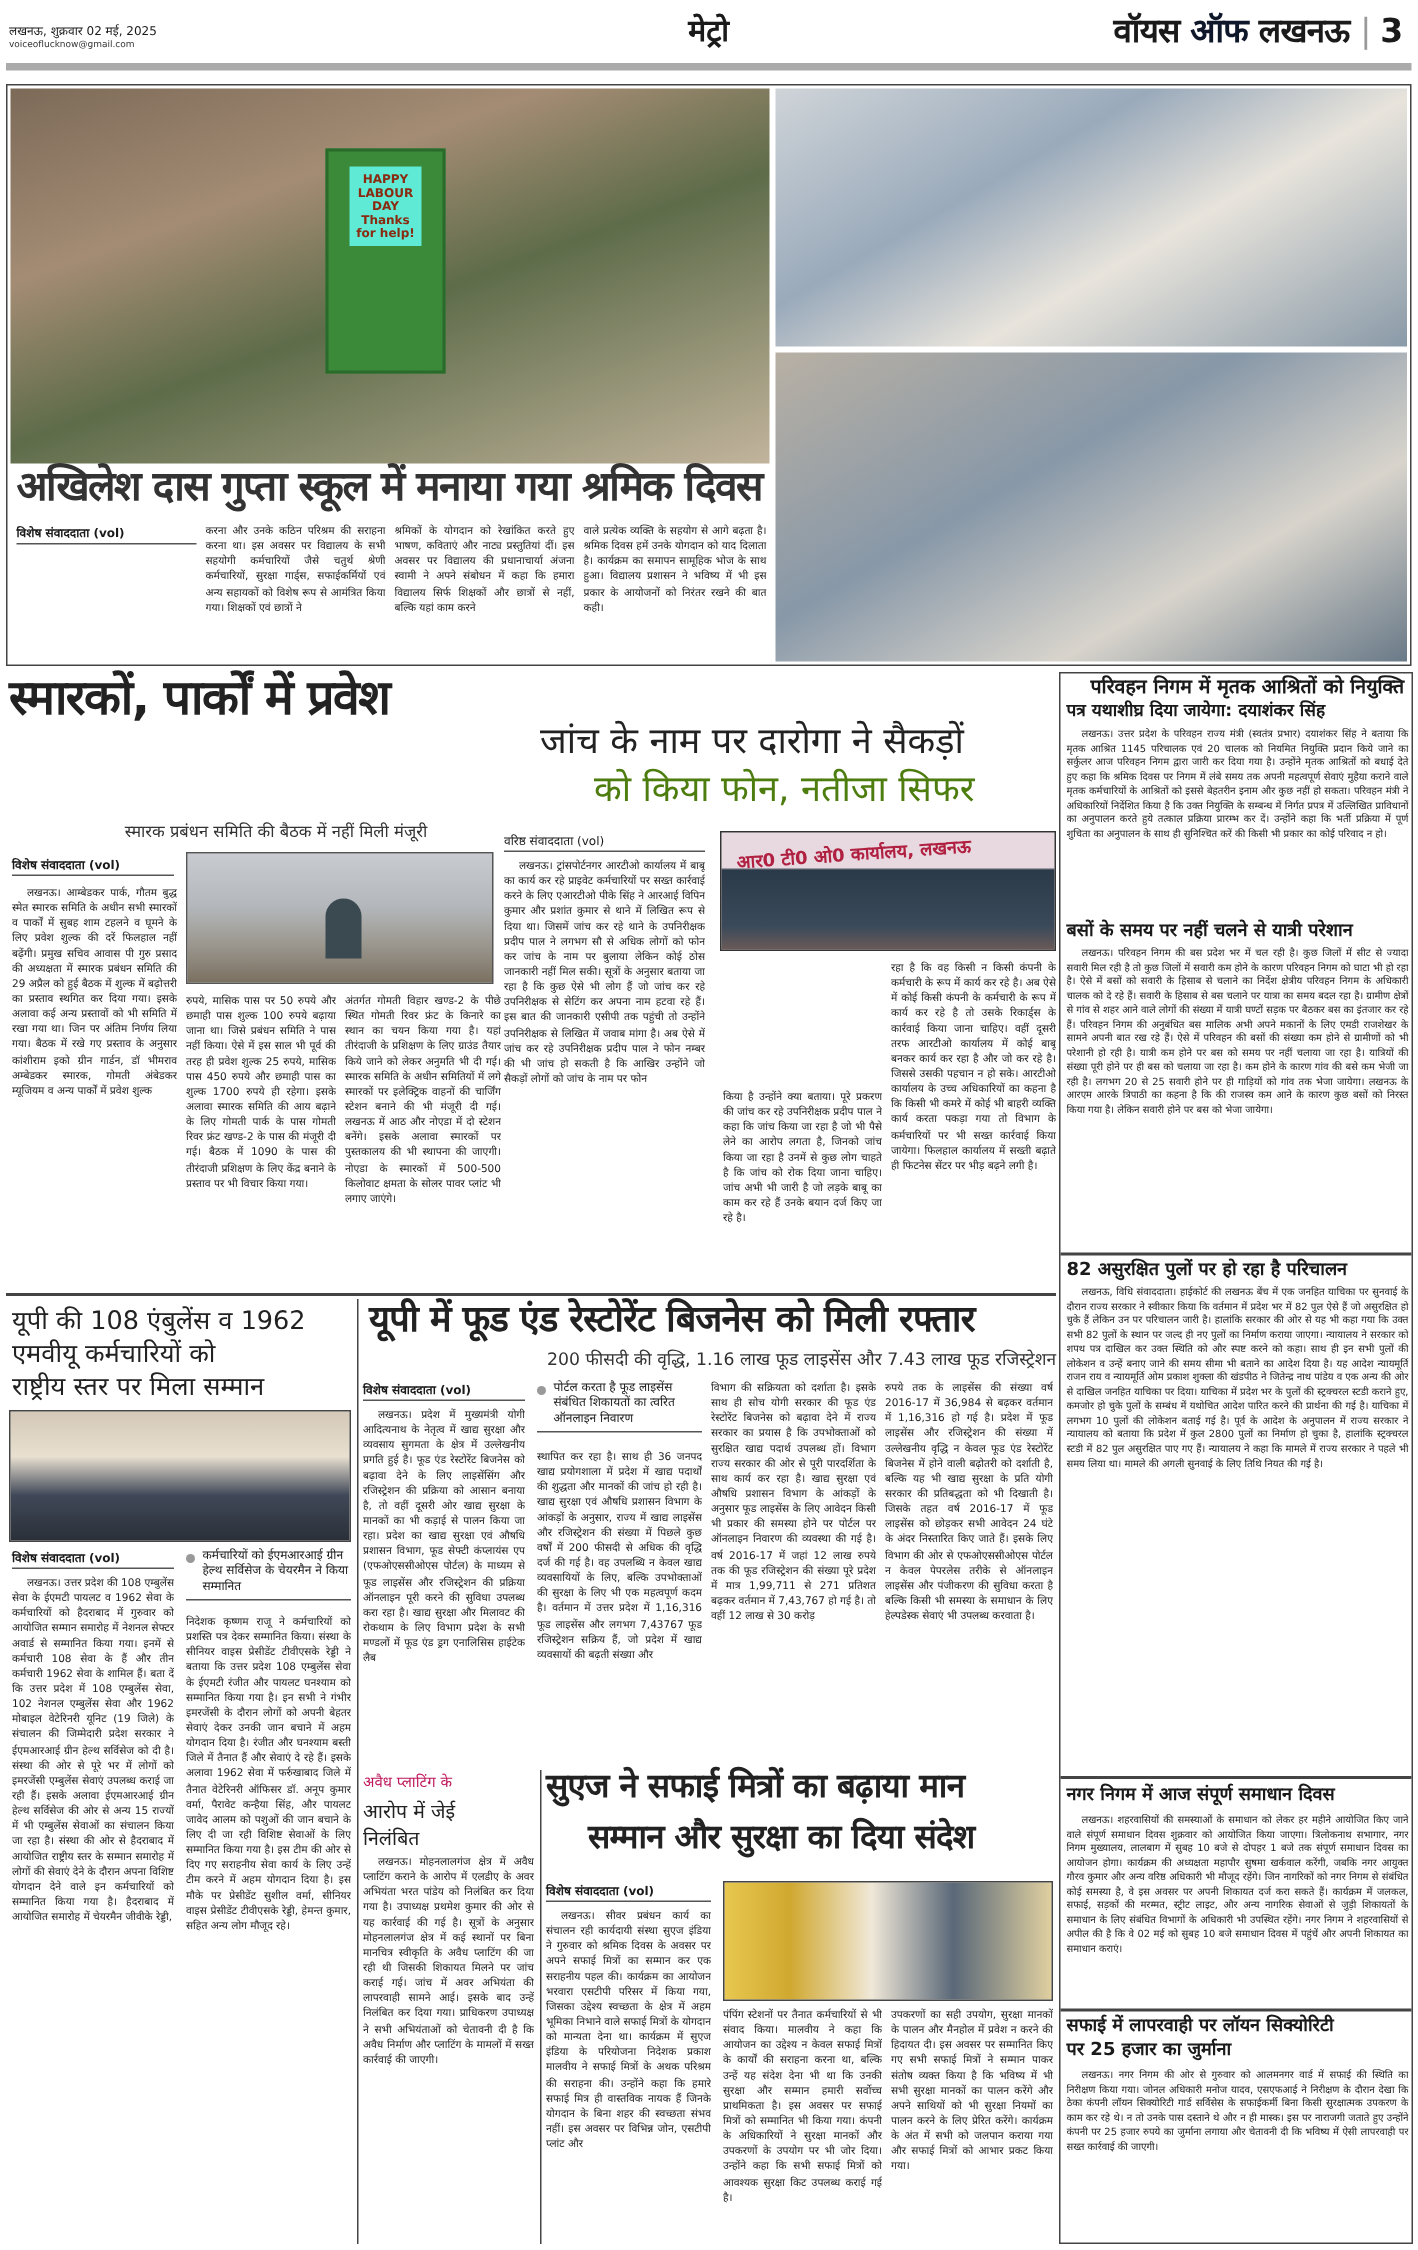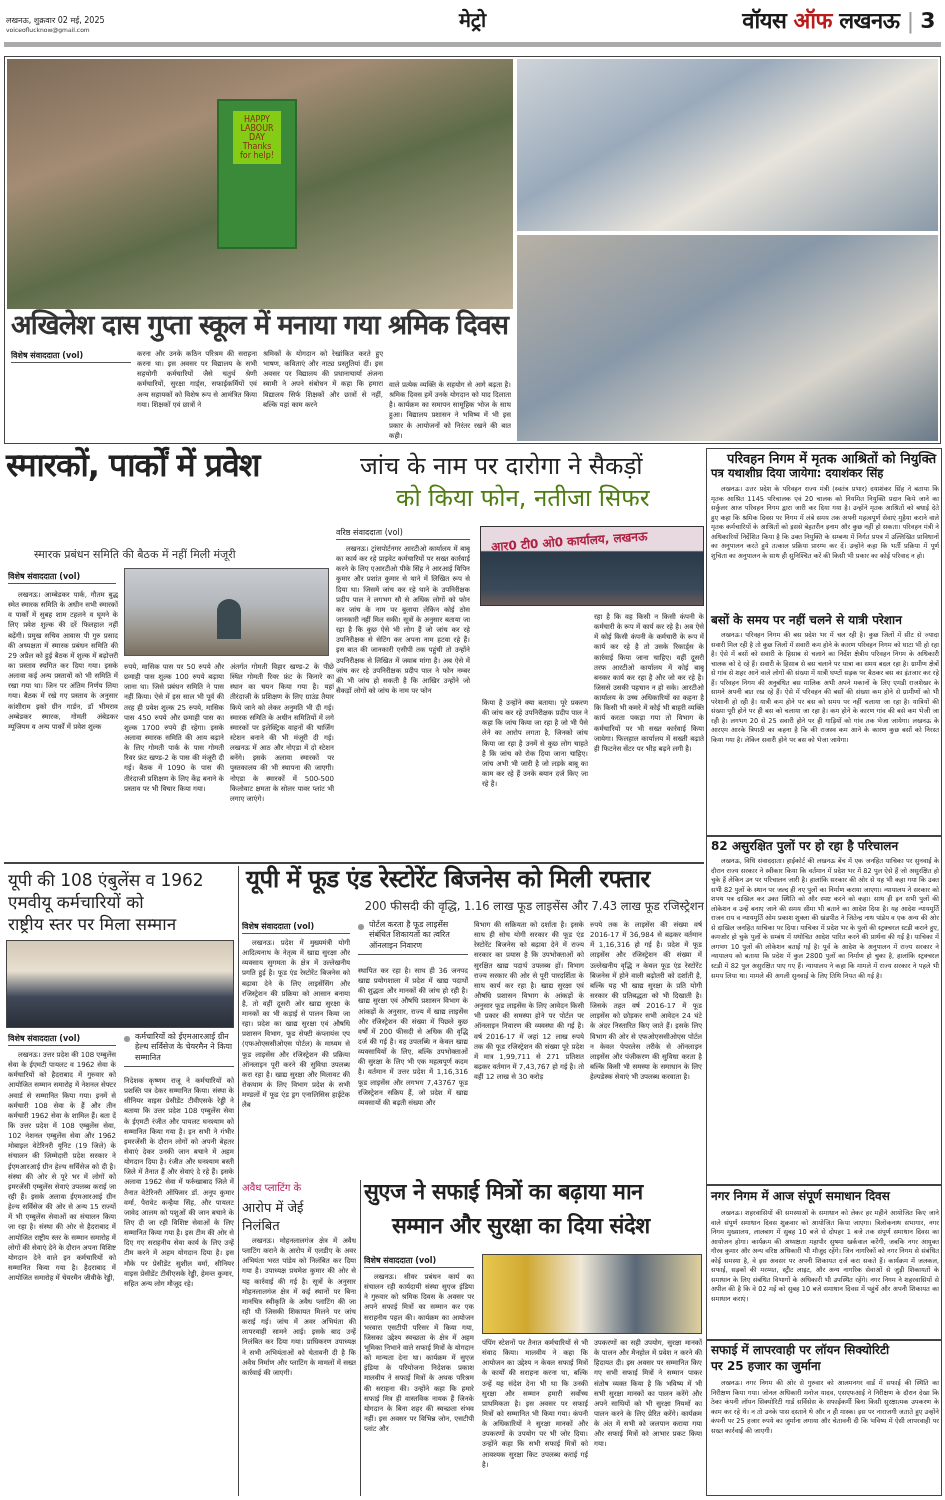--- a/index.html
+++ b/index.html
@@ -3,21 +3,21 @@
 <meta charset="utf-8">
 <style>
 *{box-sizing:border-box;margin:0;padding:0}
 body{width:945px;height:1500px;background:#fff;font-family:"DejaVu Sans",sans-serif;color:#1a1a1a;position:relative;overflow:hidden}
 .abs{position:absolute}
 .masthead{left:0;top:0;width:945px;height:46px}
 .mh-date{left:6px;top:14px;font-size:8px}
 .mh-email{left:6px;top:26px;font-size:6px;color:#333}
 .mh-sec{left:0;width:945px;top:6px;text-align:center;font-size:20px;font-weight:bold}
 .mh-brand{right:10px;top:4px;font-size:22px;font-weight:bold;letter-spacing:-0.5px}
-.mh-brand .grey{color:#b91c1c}
+.mh-brand .grey{color:#0f172a}
 .mh-bar{left:4px;top:42px;width:937px;height:5px;background:#aaa}
 .box{border:1.5px solid #444}
 .photo{background:linear-gradient(135deg,#8a7a6a,#c8b8a0 40%,#6a7a8a);overflow:hidden}
 .headline{font-weight:bold;color:#222;line-height:1.1}
 .by{font-size:8px;font-weight:bold;border-bottom:1px solid #555;padding-bottom:2px}
 .col{font-size:7px;line-height:1.45;text-align:justify;color:#222;overflow:hidden}
 .bullet{font-size:8.5px;line-height:1.3;padding-left:11px;position:relative}
 .bullet::before{content:"";position:absolute;left:0;top:4px;width:6px;height:6px;border-radius:50%;background:#999}
 .sub{font-size:13px;color:#333;text-align:right}
 .sec-h{font-size:12px;font-weight:bold;line-height:1.2}
@@ -37,45 +37,45 @@
     <span>लखनऊ</span>
     <span style="color:#999;font-weight:normal"> | </span>
     <span>3</span>
   </div>
   <div class="abs mh-bar"></div>
 </div>
 
 <div class="abs box" style="left:4px;top:56px;width:937px;height:388px;">
   <div class="abs photo" style="left:2px;top:2px;width:506px;height:250px;background:linear-gradient(160deg,#7c6a58 0%,#a48c74 30%,#5e6c4a 55%,#c2b49c 100%);">
     <div class="abs" style="left:210px;top:40px;width:80px;height:150px;background:#3a8a3a;border:2px solid #2a6a2a;">
-      <div style="background:#84cc16;color:#8a2a10;font-size:8px;font-weight:normal;text-align:center;padding:4px;margin:10px 14px">HAPPY LABOUR DAY Thanks for help!</div>
+      <div style="background:#5eead4;color:#8a2a10;font-size:8px;font-weight:bold;text-align:center;padding:4px;margin:10px 14px">HAPPY LABOUR DAY Thanks for help!</div>
     </div>
   </div>
   <div class="abs photo" style="left:512px;top:2px;width:421px;height:172px;background:linear-gradient(150deg,#cfd4d8 0%,#9aaabb 35%,#e8e4dc 60%,#8a9aa8 100%);"></div>
   <div class="abs photo" style="left:512px;top:178px;width:421px;height:206px;background:linear-gradient(150deg,#b8b0a4 0%,#8898a8 40%,#d8d4cc 70%,#6a7a88 100%);"></div>
   <div class="abs headline" style="left:6px;top:253px;width:500px;font-size:27px;color:#333;letter-spacing:-1px;white-space:nowrap;">अखिलेश दास गुप्ता स्कूल में मनाया गया श्रमिक दिवस</div>
   <div class="abs by" style="left:6px;top:292px;width:120px;">विशेष संवाददाता (vol)</div>
   <div class="abs col" style="left:132px;top:292px;width:120px;height:90px;">करना और उनके कठिन परिश्रम की सराहना करना था। इस अवसर पर विद्यालय के सभी सहयोगी कर्मचारियों जैसे चतुर्थ श्रेणी कर्मचारियों, सुरक्षा गार्ड्स, सफाईकर्मियों एवं अन्य सहायकों को विशेष रूप से आमंत्रित किया गया। शिक्षकों एवं छात्रों ने</div>
   <div class="abs col" style="left:258px;top:292px;width:120px;height:90px;">श्रमिकों के योगदान को रेखांकित करते हुए भाषण, कविताएं और नाट्य प्रस्तुतियां दीं। इस अवसर पर विद्यालय की प्रधानाचार्या अंजना स्वामी ने अपने संबोधन में कहा कि हमारा विद्यालय सिर्फ शिक्षकों और छात्रों से नहीं, बल्कि यहां काम करने</div>
-  <div class="abs col" style="left:384px;top:292px;width:122px;height:90px;margin-top:31px;">वाले प्रत्येक व्यक्ति के सहयोग से आगे बढ़ता है। श्रमिक दिवस हमें उनके योगदान को याद दिलाता है। कार्यक्रम का समापन सामूहिक भोज के साथ हुआ। विद्यालय प्रशासन ने भविष्य में भी इस प्रकार के आयोजनों को निरंतर रखने की बात कही।</div>
+  <div class="abs col" style="left:384px;top:292px;width:122px;height:90px;">वाले प्रत्येक व्यक्ति के सहयोग से आगे बढ़ता है। श्रमिक दिवस हमें उनके योगदान को याद दिलाता है। कार्यक्रम का समापन सामूहिक भोज के साथ हुआ। विद्यालय प्रशासन ने भविष्य में भी इस प्रकार के आयोजनों को निरंतर रखने की बात कही।</div>
 </div>
 
 <div class="abs" style="left:4px;top:448px;width:330px;height:412px;">
   <div class="abs headline" style="left:2px;top:0;font-size:32px;white-space:nowrap;letter-spacing:-1px">स्मारकों, पार्कों में प्रवेश</div>
-  <div class="abs sub" style="left:30px;top:98px;width:300px;font-size:11px;text-align:left">स्मारक प्रबंधन समिति की बैठक में नहीं मिली मंजूरी</div>
+  <div class="abs sub" style="left:30px;top:98px;width:300px;font-size:11px;text-align:center">स्मारक प्रबंधन समिति की बैठक में नहीं मिली मंजूरी</div>
   <div class="abs by" style="left:4px;top:122px;width:108px;">विशेष संवाददाता (vol)</div>
   <div class="abs photo" style="left:120px;top:120px;width:205px;height:88px;background:linear-gradient(180deg,#c8ccd0 0%,#b4b8bc 40%,#9c9890 70%,#7a7060 100%);border:1px solid #555;">
     <div class="abs" style="left:92px;top:30px;width:24px;height:40px;background:#3a4a50;border-radius:12px 12px 0 0"></div>
   </div>
   <div class="abs col" style="left:4px;top:142px;width:110px;height:270px;text-indent:10px">लखनऊ। आम्बेडकर पार्क, गौतम बुद्ध स्मेत स्मारक समिति के अधीन सभी स्मारकों व पार्कों में सुबह शाम टहलने व घूमने के लिए प्रवेश शुल्क की दरें फिलहाल नहीं बढ़ेंगी। प्रमुख सचिव आवास पी गुरु प्रसाद की अध्यक्षता में स्मारक प्रबंधन समिति की 29 अप्रैल को हुई बैठक में शुल्क में बढ़ोत्तरी का प्रस्ताव स्थगित कर दिया गया। इसके अलावा कई अन्य प्रस्तावों को भी समिति में रखा गया था। जिन पर अंतिम निर्णय लिया गया। बैठक में रखे गए प्रस्ताव के अनुसार कांशीराम इको ग्रीन गार्डन, डॉ भीमराव अम्बेडकर स्मारक, गोमती अंबेडकर म्यूजियम व अन्य पार्कों में प्रवेश शुल्क</div>
   <div class="abs col" style="left:120px;top:214px;width:100px;height:198px;">रुपये, मासिक पास पर 50 रुपये और छमाही पास शुल्क 100 रुपये बढ़ाया जाना था। जिसे प्रबंधन समिति ने पास नहीं किया। ऐसे में इस साल भी पूर्व की तरह ही प्रवेश शुल्क 25 रुपये, मासिक पास 450 रुपये और छमाही पास का शुल्क 1700 रुपये ही रहेगा। इसके अलावा स्मारक समिति की आय बढ़ाने के लिए गोमती पार्क के पास गोमती रिवर फ्रंट खण्ड-2 के पास की मंजूरी दी गई। बैठक में 1090 के पास की तीरंदाजी प्रशिक्षण के लिए केंद्र बनाने के प्रस्ताव पर भी विचार किया गया।</div>
   <div class="abs col" style="left:226px;top:214px;width:104px;height:198px;">अंतर्गत गोमती विहार खण्ड-2 के पीछे स्थित गोमती रिवर फ्रंट के किनारे का स्थान का चयन किया गया है। यहां तीरंदाजी के प्रशिक्षण के लिए ग्राउंड तैयार किये जाने को लेकर अनुमति भी दी गई। स्मारक समिति के अधीन समितियों में लगे स्मारकों पर इलेक्ट्रिक वाहनों की चार्जिंग स्टेशन बनाने की भी मंजूरी दी गई। लखनऊ में आठ और नोएडा में दो स्टेशन बनेंगे। इसके अलावा स्मारकों पर पुस्तकालय की भी स्थापना की जाएगी। नोएडा के स्मारकों में 500-500 किलोवाट क्षमता के सोलर पावर प्लांट भी लगाए जाएंगे।</div>
 </div>
 
-<div class="abs" style="left:336px;top:448px;width:368px;height:412px;">
+<div class="abs" style="left:336px;top:476px;width:368px;height:412px;">
   <div class="abs" style="left:24px;top:0;font-size:24px;white-space:nowrap;color:#222">जांच के नाम पर दारोगा ने सैकड़ों</div>
   <div class="abs" style="left:60px;top:32px;font-size:24px;white-space:nowrap;color:#4d7c0f">को किया फोन, नतीजा सिफर</div>
   <div class="abs by" style="left:0;top:78px;width:134px;font-weight:normal">वरिष्ठ संवाददाता (vol)</div>
   <div class="abs photo" style="left:144px;top:78px;width:224px;height:80px;background:linear-gradient(180deg,#e8d8e0 0%,#e8d8e0 30%,#2a3a48 32%,#3a4a5a 80%,#6a5a58 100%);border:1px solid #333;">
     <div style="color:#b02040;font-weight:bold;font-size:12px;padding:4px 10px;transform:rotate(-4deg);white-space:nowrap">आर0 टी0 ओ0 कार्यालय, लखनऊ</div>
   </div>
   <div class="abs col" style="left:0;top:96px;width:134px;height:316px;text-indent:10px">लखनऊ। ट्रांसपोर्टनगर आरटीओ कार्यालय में बाबू का कार्य कर रहे प्राइवेट कर्मचारियों पर सख्त कार्रवाई करने के लिए एआरटीओ पीके सिंह ने आरआई विपिन कुमार और प्रशांत कुमार से थाने में लिखित रूप से दिया था। जिसमें जांच कर रहे थाने के उपनिरीक्षक प्रदीप पाल ने लगभग सौ से अधिक लोगों को फोन कर जांच के नाम पर बुलाया लेकिन कोई ठोस जानकारी नहीं मिल सकी। सूत्रों के अनुसार बताया जा रहा है कि कुछ ऐसे भी लोग हैं जो जांच कर रहे उपनिरीक्षक से सेटिंग कर अपना नाम हटवा रहे हैं। इस बात की जानकारी एसीपी तक पहुंची तो उन्होंने उपनिरीक्षक से लिखित में जवाब मांगा है। अब ऐसे में जांच कर रहे उपनिरीक्षक प्रदीप पाल ने फोन नम्बर की भी जांच हो सकती है कि आखिर उन्होंने जो सैकड़ों लोगों को जांच के नाम पर फोन</div>
   <div class="abs col" style="left:146px;top:250px;width:106px;height:162px;">किया है उन्होंने क्या बताया। पूरे प्रकरण की जांच कर रहे उपनिरीक्षक प्रदीप पाल ने कहा कि जांच किया जा रहा है जो भी पैसे लेने का आरोप लगता है, जिनको जांच किया जा रहा है उनमें से कुछ लोग चाहते है कि जांच को रोक दिया जाना चाहिए। जांच अभी भी जारी है जो लड़के बाबू का काम कर रहे हैं उनके बयान दर्ज किए जा रहे है।</div>
   <div class="abs col" style="left:258px;top:164px;width:110px;height:248px;">रहा है कि वह किसी न किसी कंपनी के कर्मचारी के रूप में कार्य कर रहे है। अब ऐसे में कोई किसी कंपनी के कर्मचारी के रूप में कार्य कर रहे है तो उसके रिकार्ड्स के कार्रवाई किया जाना चाहिए। वहीं दूसरी तरफ आरटीओ कार्यालय में कोई बाबू बनकर कार्य कर रहा है और जो कर रहे है। जिससे उसकी पहचान न हो सके। आरटीओ कार्यालय के उच्च अधिकारियों का कहना है कि किसी भी कमरे में कोई भी बाहरी व्यक्ति कार्य करता पकड़ा गया तो विभाग के कर्मचारियों पर भी सख्त कार्रवाई किया जायेगा। फिलहाल कार्यालय में सख्ती बढ़ाते ही फिटनेस सेंटर पर भीड़ बढ़ने लगी है।</div>
 </div>

